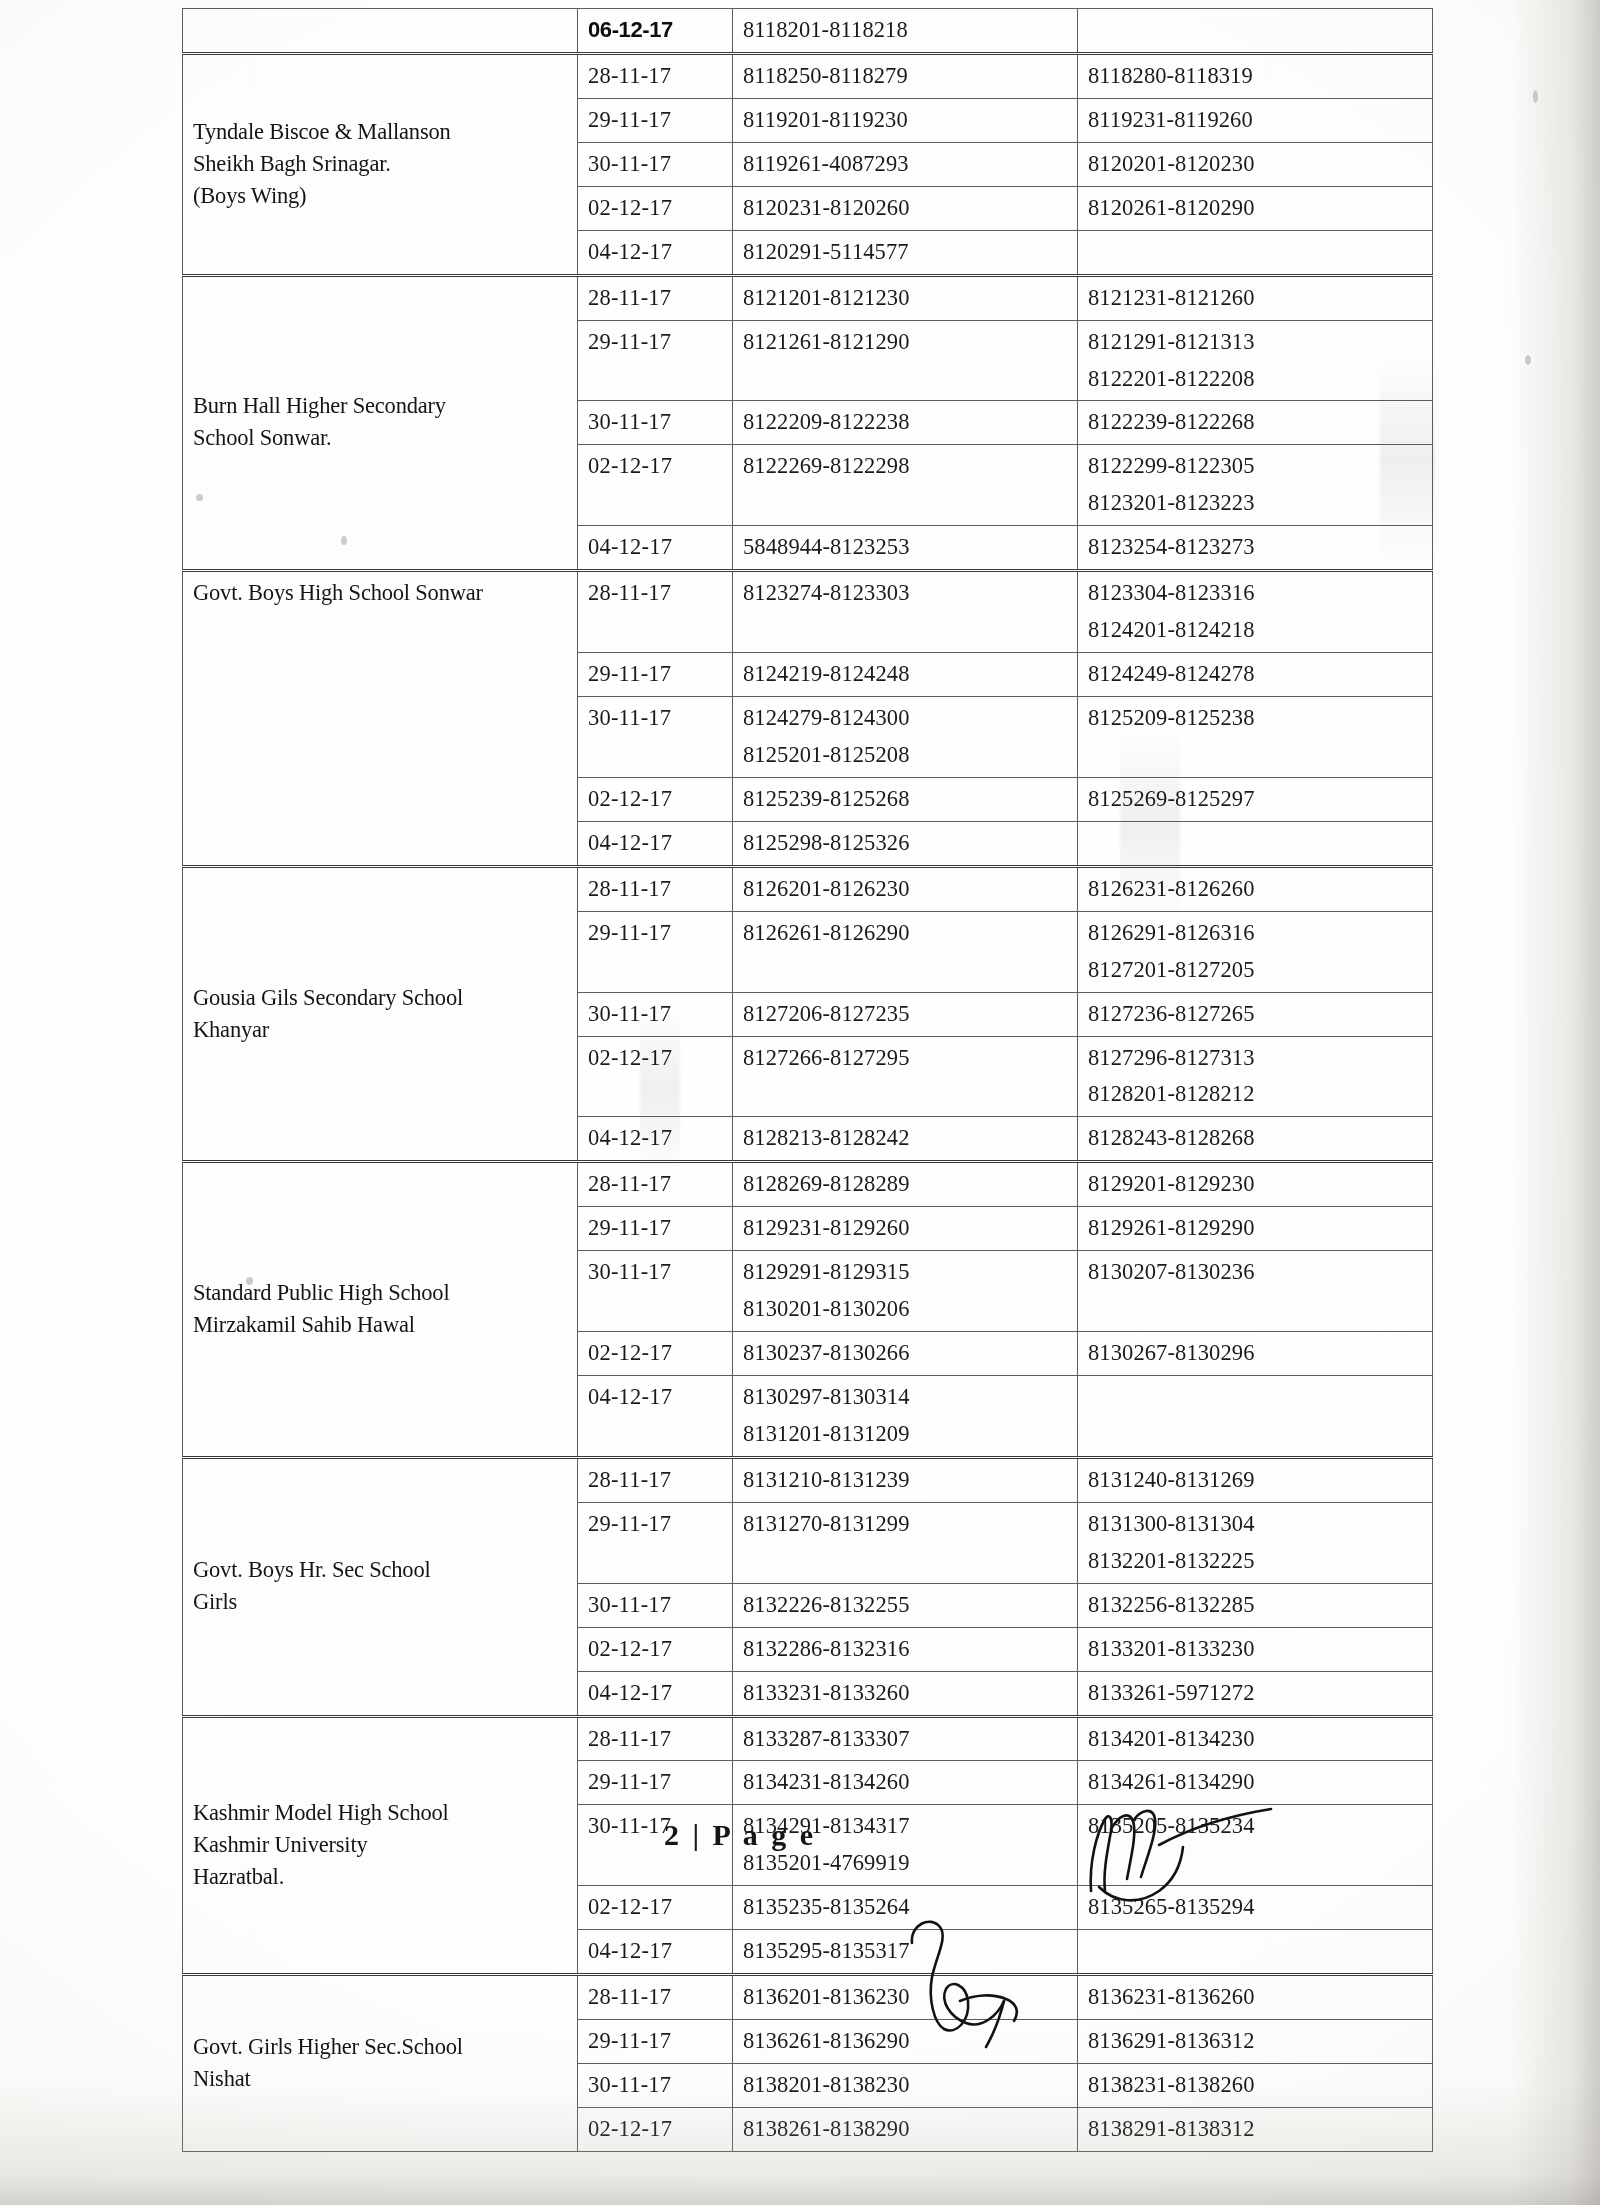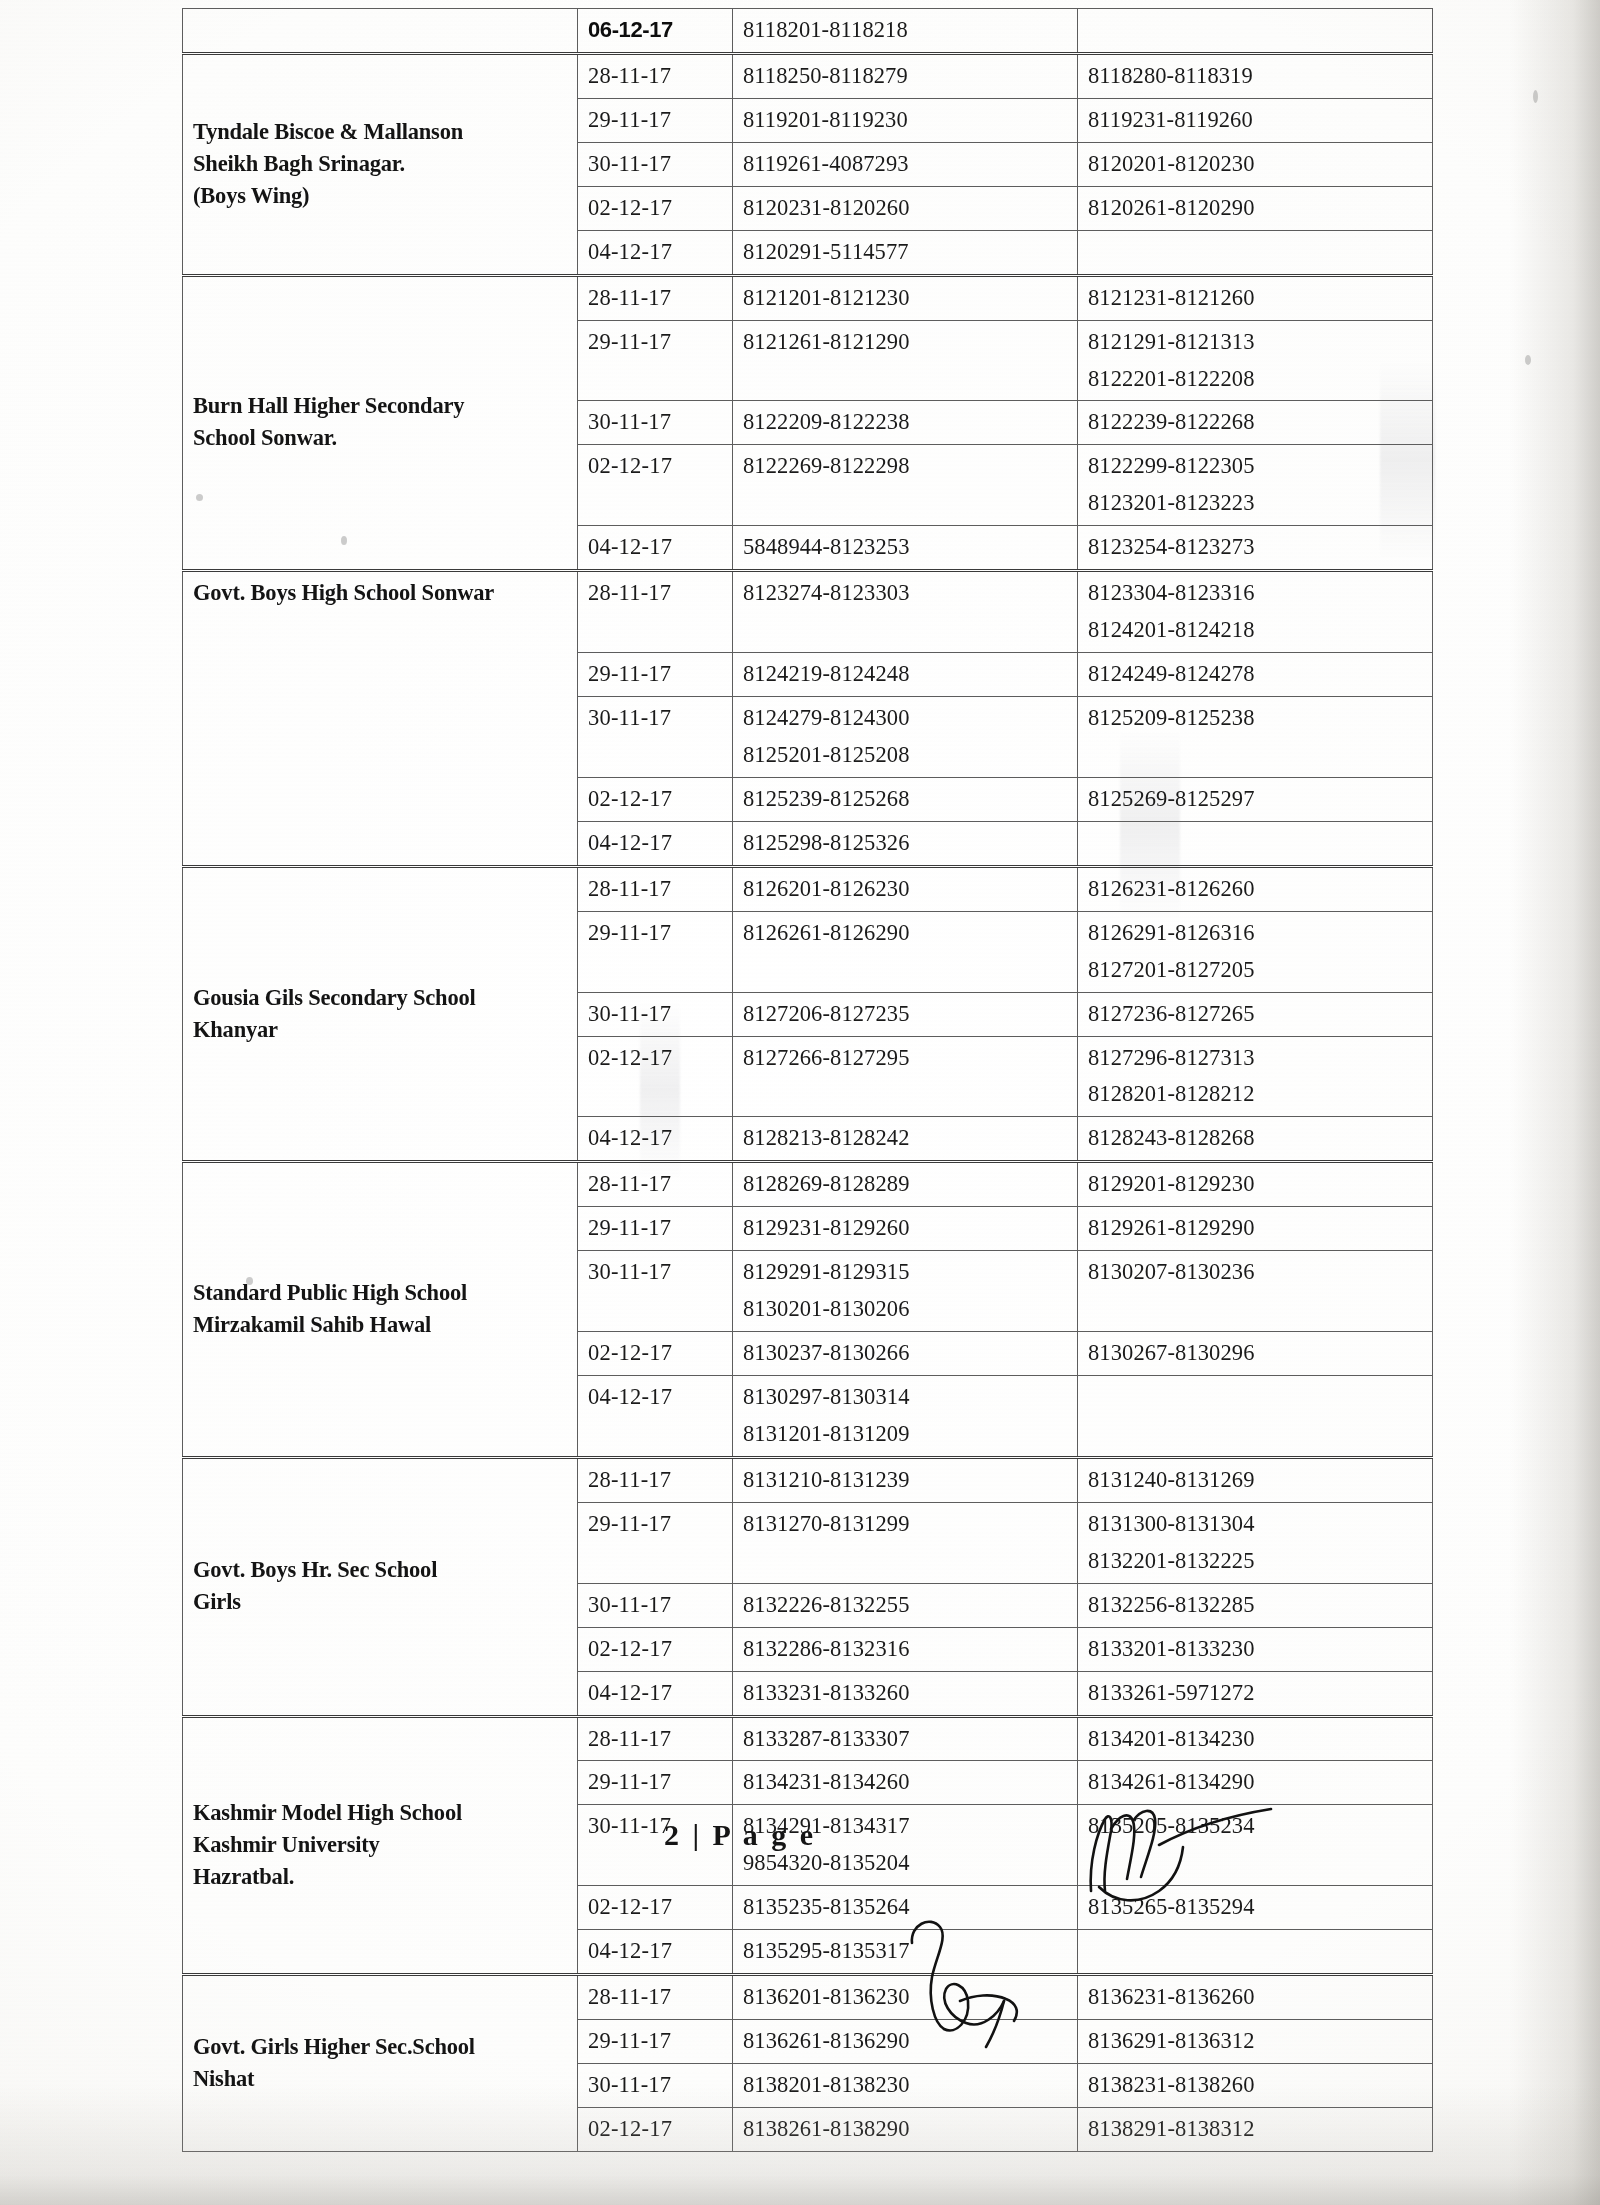--- a/index.html
+++ b/index.html
@@ -74,21 +74,21 @@
 
   
   tr.grp-top > td {
     border-top: 3.5px double #3a3a3a;
   }
   .tbl-top > td { border-top: 1px solid #5d5d5d; }
 
   
   td.school {
     font-family: "Liberation Sans", sans-serif;
-    font-weight: 700;
+    font-weight: 400;
     font-size: 21.5px;
     line-height: 1.62;
     letter-spacing: -.2px;
     padding: 14px 10px 10px 14px;
     color: #141414;
   }
   td.school.mid     { vertical-align: middle; }
   td.school .nm     { display: block; }
 
   td.date {
@@ -506,21 +506,21 @@
               <span class="ln">8134231-8134260</span>
             </td>
             <td class="range">
               <span class="ln">8134261-8134290</span>
             </td>
           </tr>
           <tr>
             <td class="date">30-11-17</td>
             <td class="range">
               <span class="ln">8134291-8134317</span>
-              <span class="ln">9854320-8135204</span>
+              <span class="ln">8135201-4769919</span>
             </td>
             <td class="range">
               <span class="ln">8135205-8135234</span>
             </td>
           </tr>
           <tr>
             <td class="date">02-12-17</td>
             <td class="range">
               <span class="ln">8135235-8135264</span>
             </td>

